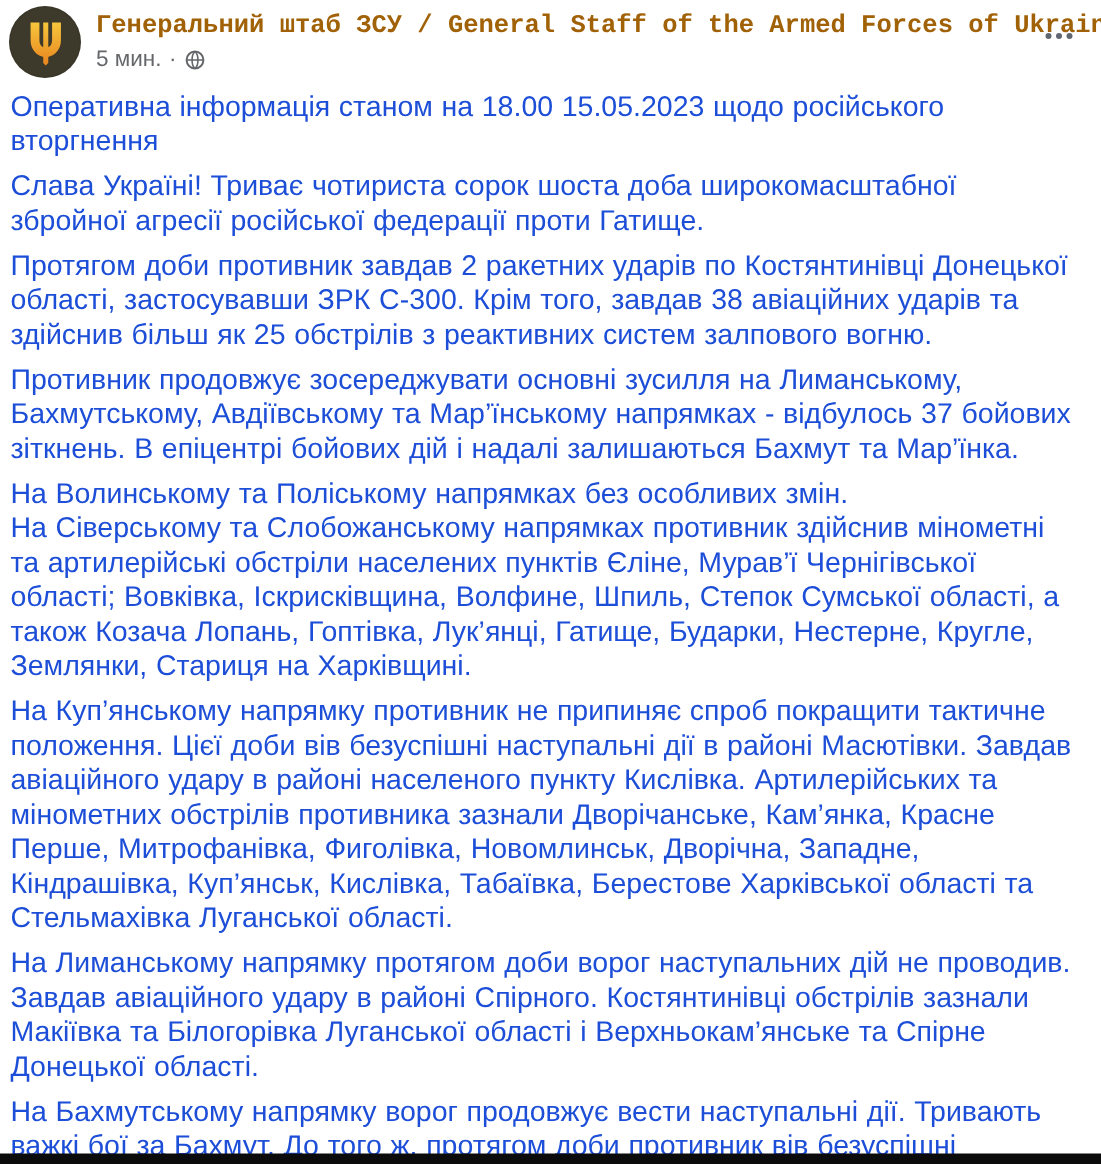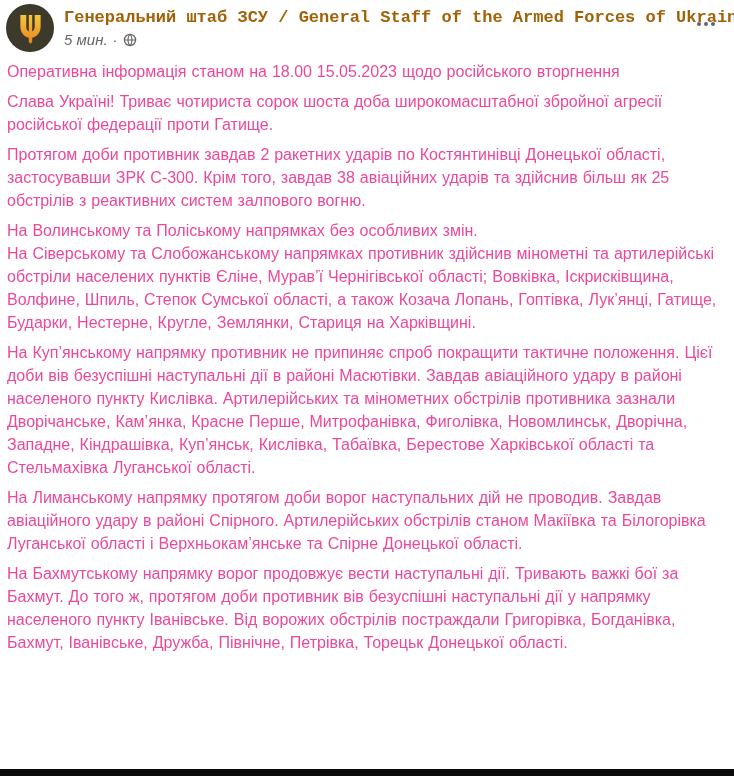--- a/index.html
+++ b/index.html
@@ -21,36 +21,36 @@
   .avatar svg{display:block;}
   .header-text{margin-left:10px;flex:1;min-width:0;padding-top:3px;}
   .name-row{display:flex;align-items:center;gap:6px;}
   .page-name{
     font-size:17px;font-weight:700;line-height:21px;color:#a16207;
     white-space:nowrap;cursor:pointer;font-family:Liberation Mono, monospace;
   }
   .verified{flex:0 0 15px;height:15px;margin-top:1px;}
   .meta-row{
     display:flex;align-items:center;gap:5px;margin-top:3px;
-    font-size:15px;color:#65676b;line-height:18px;font-style:italic;
+    font-size:15px;color:#65676b;line-height:18px;
   }
   .timestamp{cursor:pointer;}
   .meta-dot{color:#65676b;}
   .globe{width:14px;height:14px;display:block;}
   .more-btn{
     position:absolute;top:14px;right:14px;width:28px;height:20px;
     display:flex;align-items:center;justify-content:center;gap:3px;
     cursor:pointer;border-radius:4px;
   }
   .more-btn i{width:4px;height:4px;border-radius:50%;background:#606770;display:block;}
 
   
   .content{padding:4px 16px 0 7px;}
   .para{
-    font-size:16px;line-height:23px;color:#ec4899;
+    font-size:19px;line-height:23px;color:#1d4ed8;
     margin:0 0 0 0;padding-top:7px;
     white-space:pre-line;word-spacing:0.5px;
   }
   .para:first-child{padding-top:0;}
 
   
   .bottom-bar{
     position:absolute;left:0;bottom:0;width:734px;height:7px;background:#0b0b0b;
   }
 </style>
@@ -100,21 +100,22 @@
       <i></i>
       <i></i>
       <i></i>
     </div>
   </div>
 
   <div class="content">
     <div class="para">Оперативна інформація станом на 18.00 15.05.2023 щодо російського вторгнення</div>
     <div class="para">Слава Україні! Триває чотириста сорок шоста доба широкомасштабної збройної агресії російської федерації проти Гатище.</div>
     <div class="para">Протягом доби противник завдав 2 ракетних ударів по Костянтинівці Донецької області, застосувавши ЗРК С-300. Крім того, завдав 38 авіаційних ударів та здійснив більш як 25 обстрілів з реактивних систем залпового вогню.</div>
+    <div class="para">Противник продовжує зосереджувати основні зусилля на Лиманському, Бахмутському, Авдіївському та Мар’їнському напрямках - відбулось 37 бойових зіткнень. В епіцентрі бойових дій і надалі залишаються Бахмут та Мар’їнка.</div>
     <div class="para">На Волинському та Поліському напрямках без особливих змін.
 На Сіверському та Слобожанському напрямках противник здійснив мінометні та артилерійські обстріли населених пунктів Єліне, Мурав’ї Чернігівської області; Вовківка, Іскрисківщина, Волфине, Шпиль, Степок Сумської області, а також Козача Лопань, Гоптівка, Лук’янці, Гатище, Бударки, Нестерне, Кругле, Землянки, Стариця на Харківщині.</div>
     <div class="para">На Куп’янському напрямку противник не припиняє спроб покращити тактичне положення. Цієї доби вів безуспішні наступальні дії в районі Масютівки. Завдав авіаційного удару в районі населеного пункту Кислівка. Артилерійських та мінометних обстрілів противника зазнали Дворічанське, Кам’янка, Красне Перше, Митрофанівка, Фиголівка, Новомлинськ, Дворічна, Западне, Кіндрашівка, Куп’янськ, Кислівка, Табаївка, Берестове Харківської області та Стельмахівка Луганської області.</div>
-    <div class="para">На Лиманському напрямку протягом доби ворог наступальних дій не проводив. Завдав авіаційного удару в районі Спірного. Артилерійських обстрілів станом Макіївка та Білогорівка Луганської області і Верхньокам’янське та Спірне Донецької області.</div>
+    <div class="para">На Лиманському напрямку протягом доби ворог наступальних дій не проводив. Завдав авіаційного удару в районі Спірного. Костянтинівці обстрілів зазнали Макіївка та Білогорівка Луганської області і Верхньокам’янське та Спірне Донецької області.</div>
     <div class="para">На Бахмутському напрямку ворог продовжує вести наступальні дії. Тривають важкі бої за Бахмут. До того ж, протягом доби противник вів безуспішні наступальні дії у напрямку населеного пункту Іванівське. Від ворожих обстрілів постраждали Григорівка, Богданівка, Бахмут, Іванівське, Дружба, Північне, Петрівка, Торецьк Донецької області.</div>
   </div>
 
   <div class="bottom-bar"></div>
 </div>
 
 </body></html>

